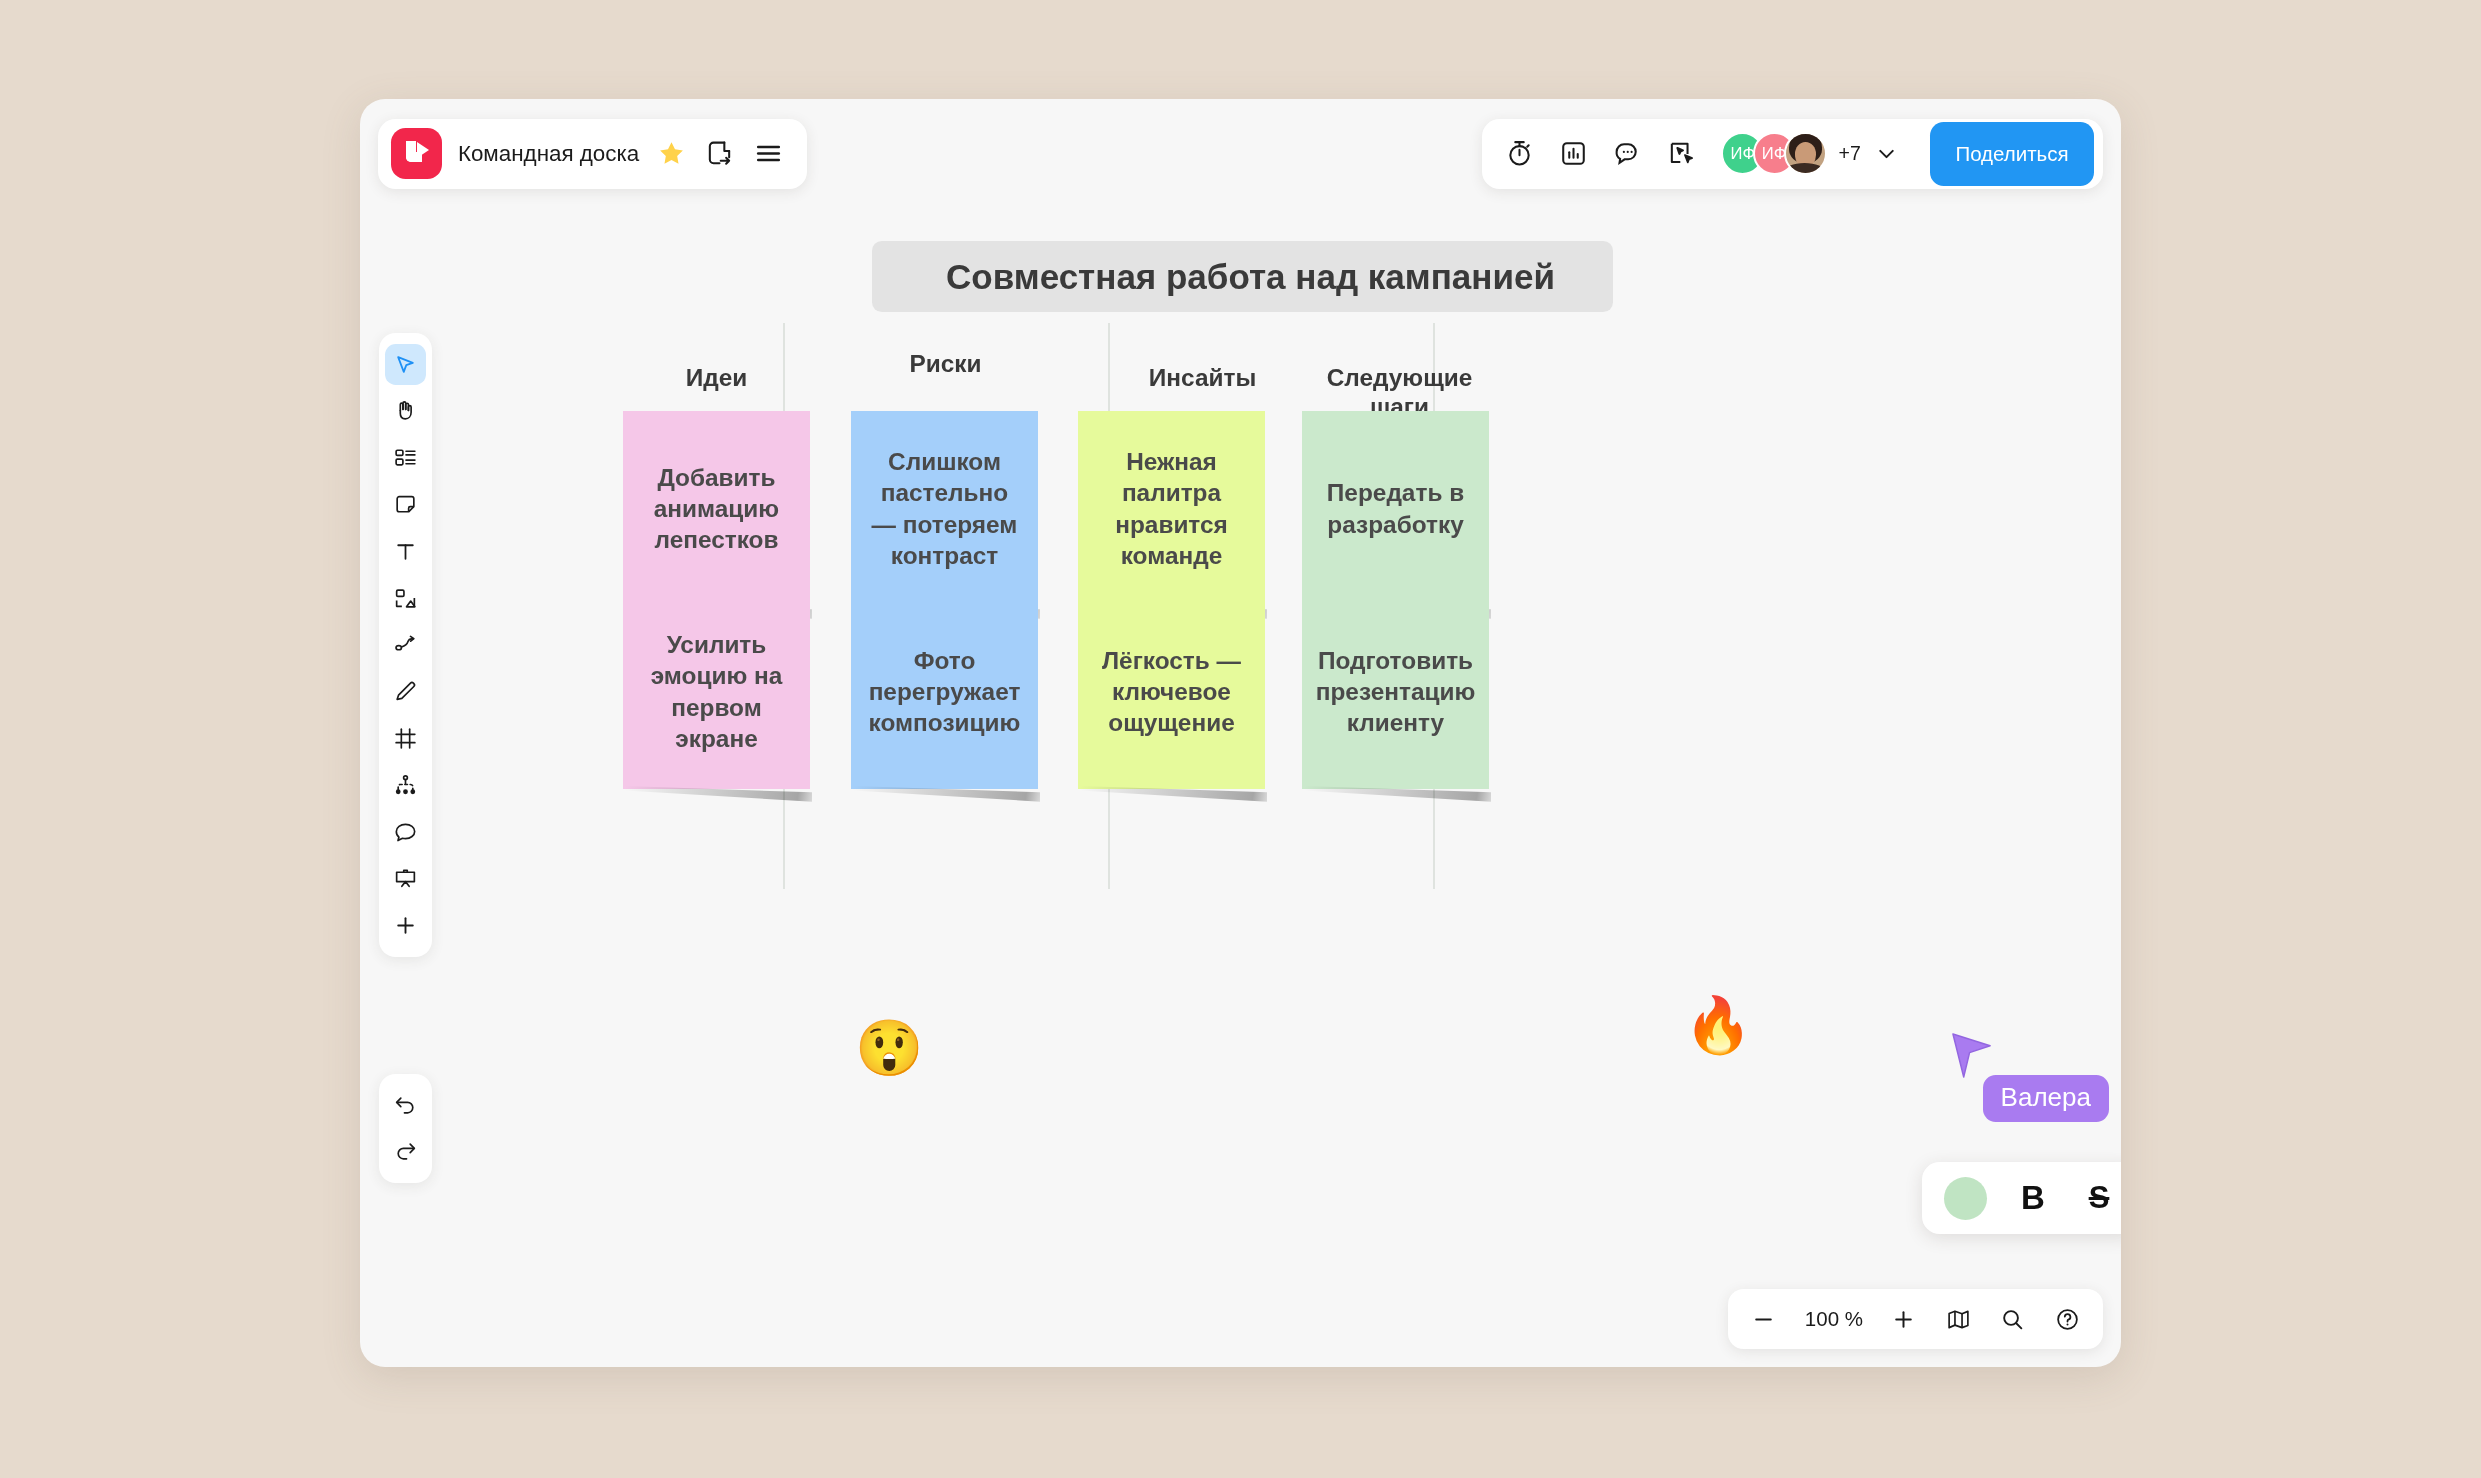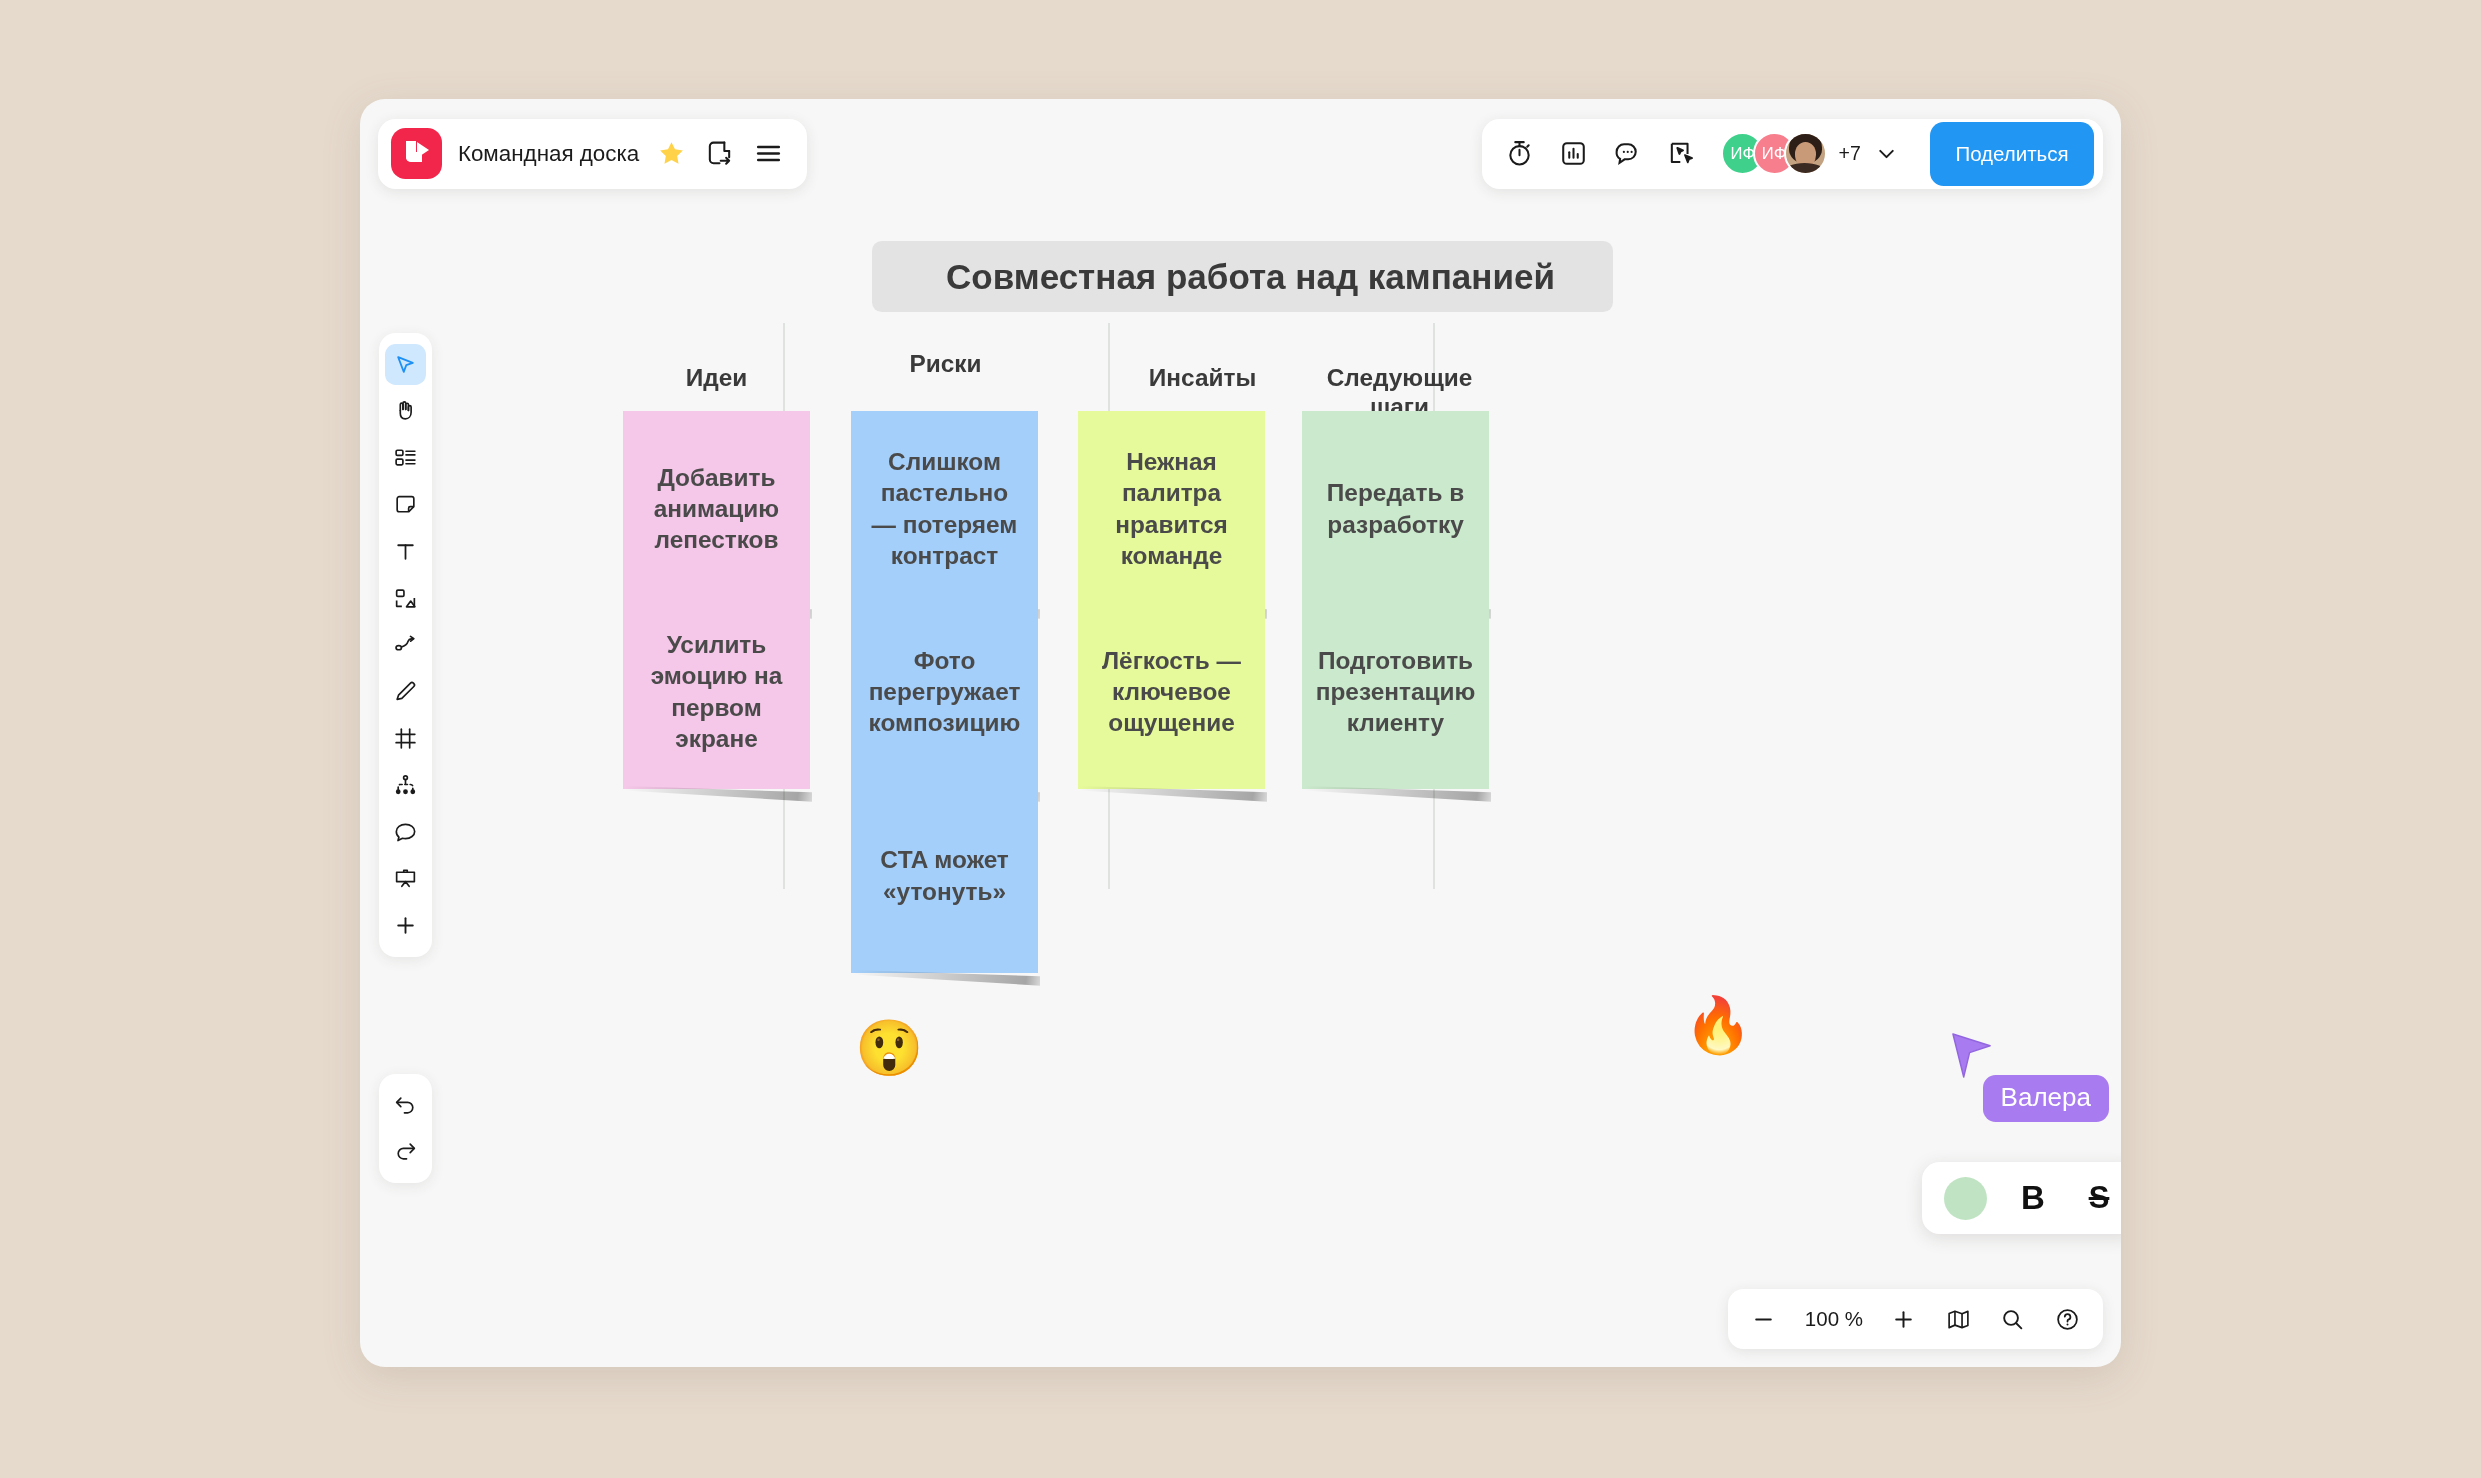--- a/index.html
+++ b/index.html
@@ -527,24 +527,20 @@
       <span>Риски</span>
     </div>
     <div class="sticky" style="left:491px;top:312px;width:187px;height:195px;background:#a4cffa;">
       <span>Слишком пастельно — потеряем контраст</span>
       <span class="shadow"></span>
     </div>
     <div class="sticky" style="left:491px;top:495px;width:187px;height:195px;background:#a4cffa;">
       <span>Фото перегружает композицию</span>
       <span class="shadow"></span>
     </div>
-    <div class="sticky" style="left:491px;top:679px;width:187px;height:195px;background:#a4cffa;">
-      <span>CTA может «утонуть»</span>
-      <span class="shadow"></span>
-    </div>
 
     <div class="col-head" style="left:745px;top:265px;width:195px;">
       <span>Инсайты</span>
     </div>
     <div class="sticky" style="left:718px;top:312px;width:187px;height:195px;background:#e6fa9b;">
       <span>Нежная палитра нравится команде</span>
       <span class="shadow"></span>
     </div>
     <div class="sticky" style="left:718px;top:495px;width:187px;height:195px;background:#e6fa9b;">
       <span>Лёгкость — ключевое ощущение</span>

